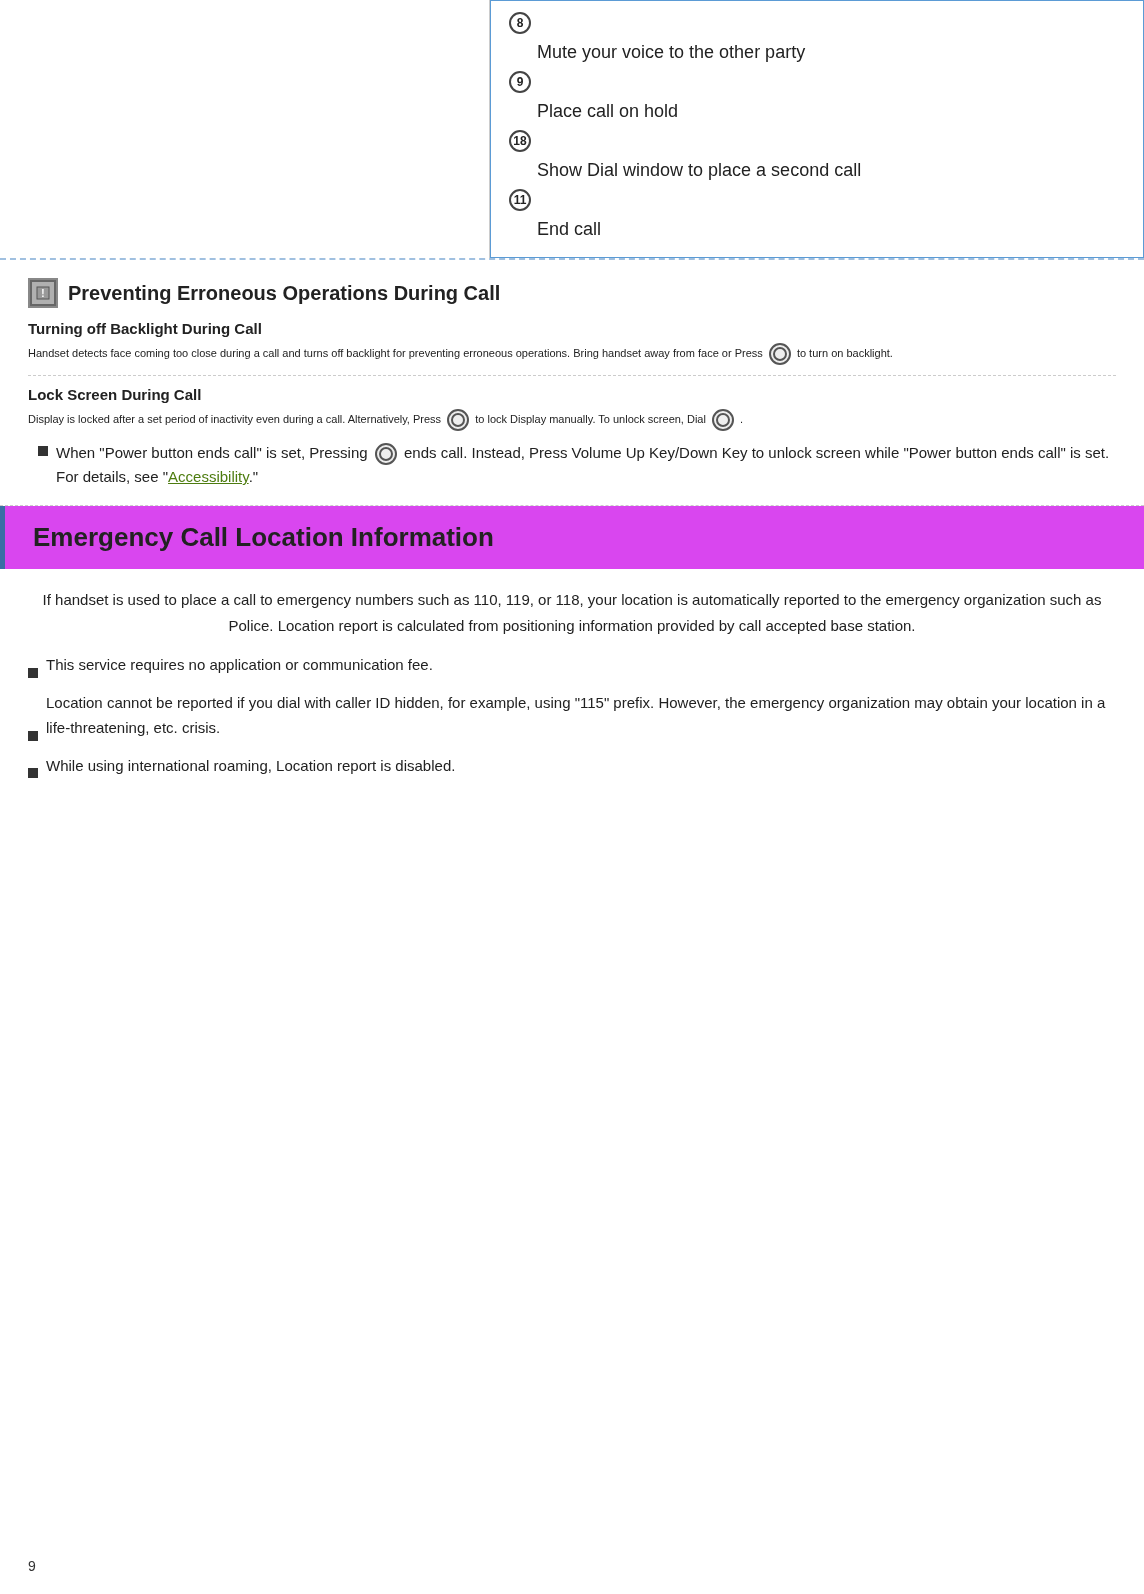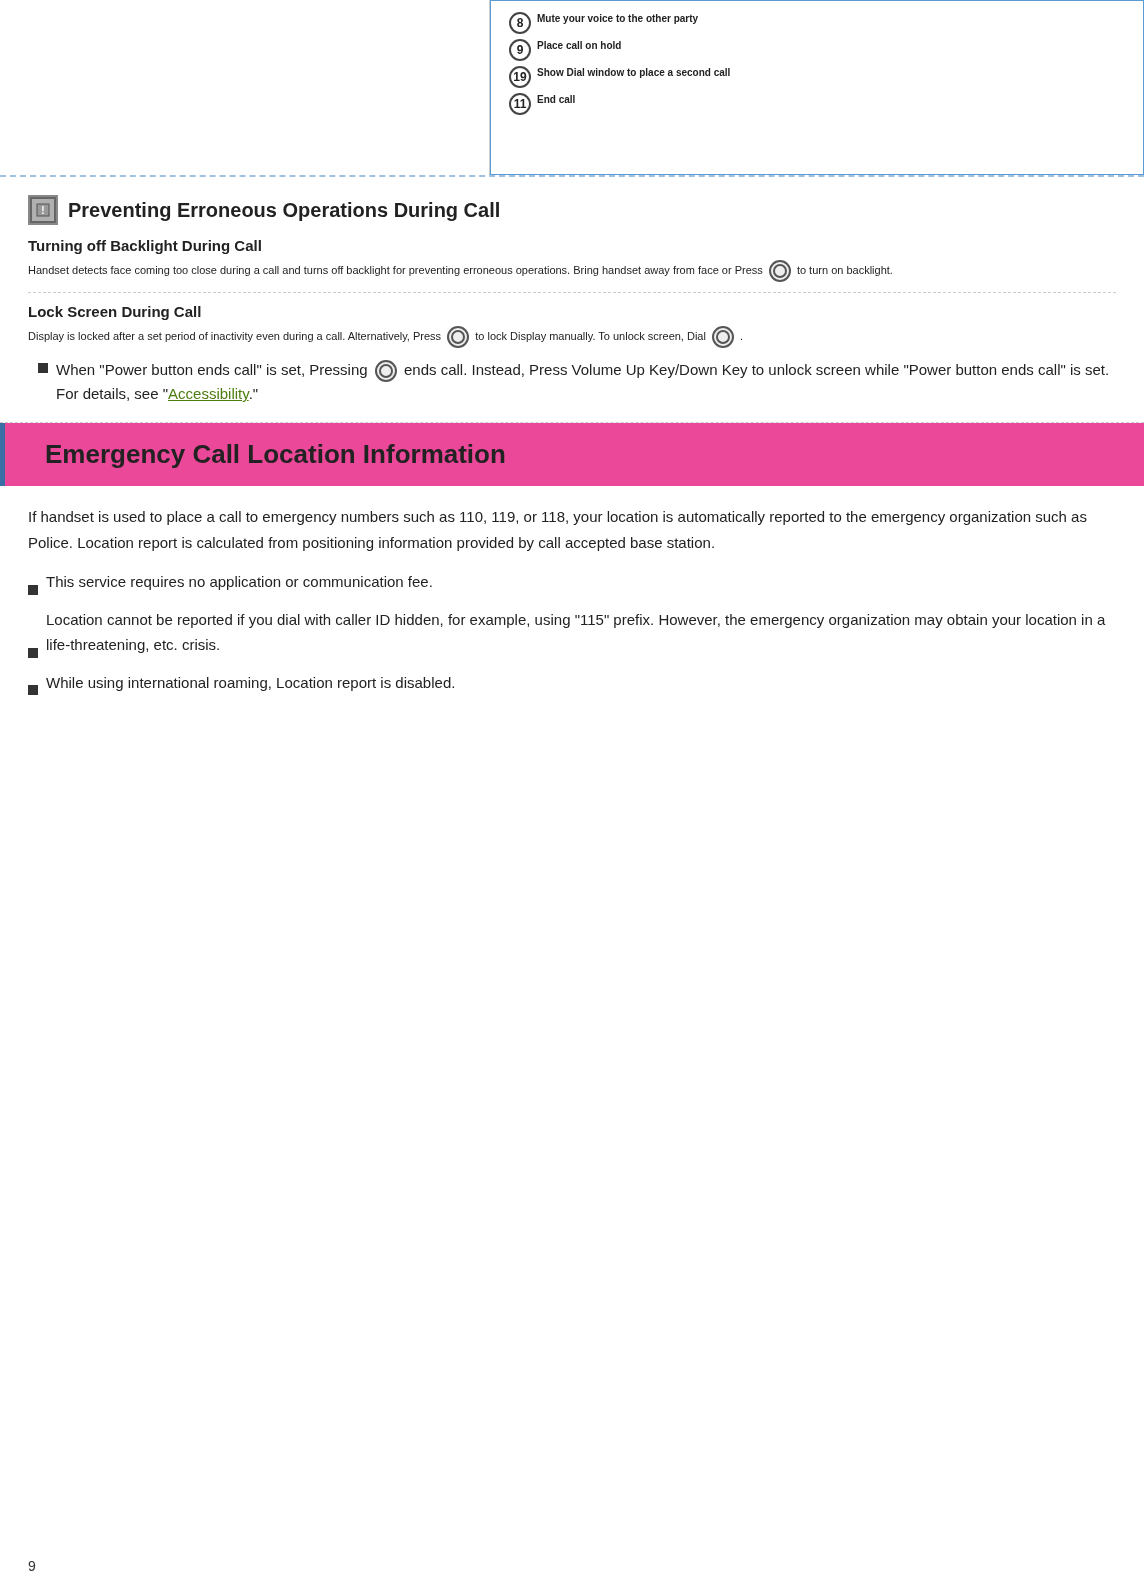--- a/index.html
+++ b/index.html
@@ -62,22 +62,23 @@
       border: 2px solid #444;
       border-radius: 50%;
       font-size: 12px;
       font-weight: bold;
       margin-right: 6px;
       flex-shrink: 0;
       margin-top: 1px;
     }
 
     .numbered-list li span.label {
-      font-weight: bold;
-      font-size: 10px;
+      font-weight: normal;
+      font-size: 18px;
+      margin-top: 28px;
     }
 
     
     .preventing-section {
       padding: 18px 28px 10px 28px;
       border-bottom: 1px dashed #ccc;
     }
 
     .section-header {
       display: flex;
@@ -182,39 +183,40 @@
       color: #4d7c0f;
       text-decoration: underline;
     }
 
     
     .emergency-section {
       padding: 0 0 20px 0;
     }
 
     .emergency-header {
-      background: #ec4899;
+      background: #d946ef;
       border-left: 5px solid #3a6ea5;
-      padding: 16px 40px;
+      padding: 16px 28px;
       margin-bottom: 18px;
     }
 
     .emergency-title {
       font-size: 26px;
       font-weight: bold;
     }
 
     .emergency-body {
       padding: 0 28px;
     }
 
     .emergency-body p {
       font-size: 15px;
       line-height: 1.7;
       margin-bottom: 14px;
+      text-align: center;
     }
 
     .emergency-bullets {
       list-style: none;
       padding: 0;
       margin: 0;
     }
 
     .emergency-bullets li {
       display: flex;
@@ -249,21 +251,21 @@
       <ul class="numbered-list" id="numbered-list-container">
       <li>
             <span class="num-circle">8</span>
             <span class="label">Mute your voice to the other party</span>
           </li>
           <li>
             <span class="num-circle">9</span>
             <span class="label">Place call on hold</span>
           </li>
           <li>
-            <span class="num-circle">19</span>
+            <span class="num-circle">18</span>
             <span class="label">Show Dial window to place a second call</span>
           </li>
           <li>
             <span class="num-circle">11</span>
             <span class="label">End call</span>
           </li>
         </ul>
     </div>
   </div>
 

